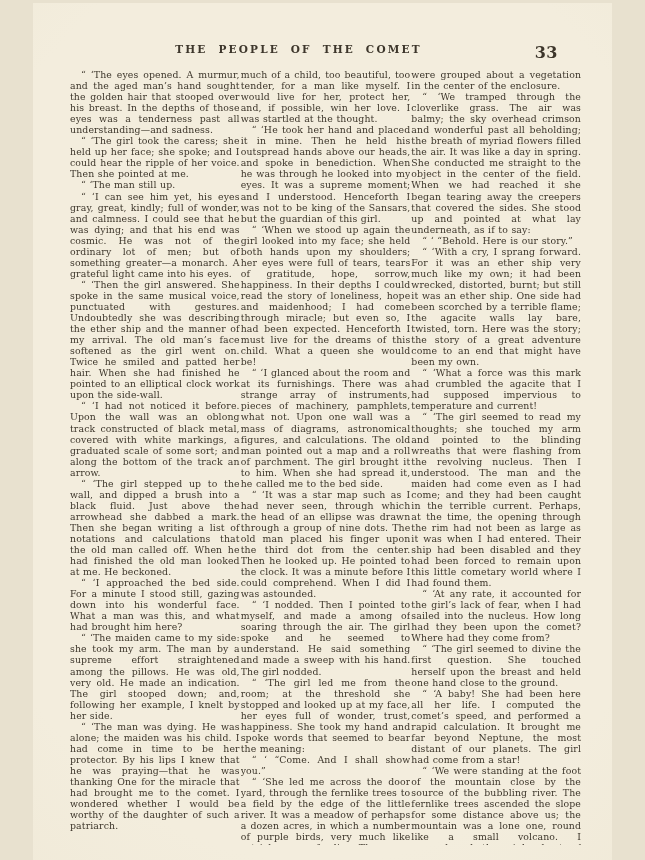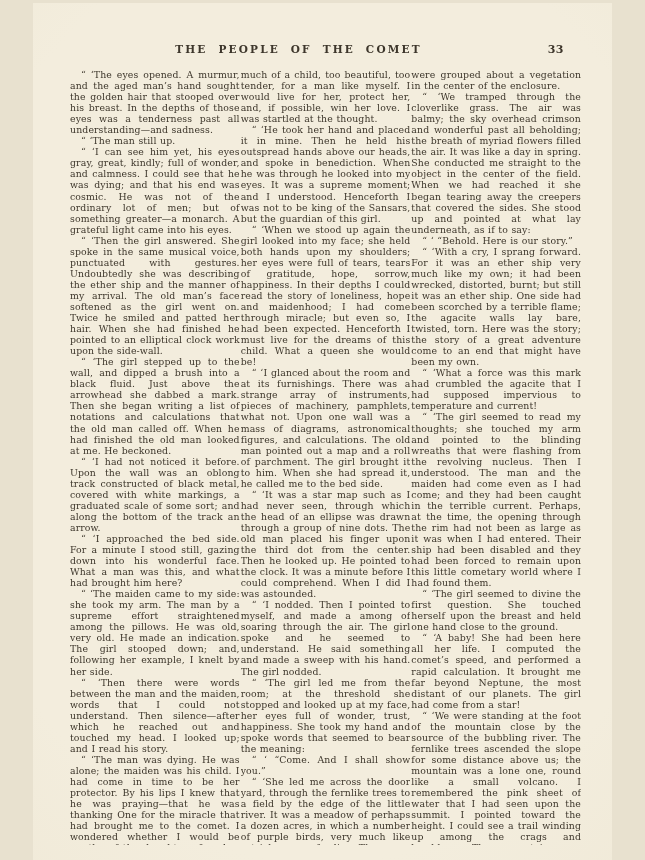--- a/index.html
+++ b/index.html
@@ -31,23 +31,23 @@
     right: 55px;
     text-align: center;
     font-size: 10.5px;
     font-weight: bold;
     letter-spacing: 2.2px;
     word-spacing: 5px;
     white-space: nowrap;
   }
   .page-number {
     position: absolute;
-    right: 18px;
+    right: 24px;
     top: 0;
-    font-size: 11px;
+    font-size: 16px;
     font-weight: bold;
     letter-spacing: 0.5px;
   }
   .text-columns {
     position: absolute;
     top: 66px;
     left: 37px;
     right: 31px;
     bottom: 18px;
     display: flex;
@@ -74,46 +74,47 @@
 <body>
 
 <div class="page">
   <div class="page-header">
     <div class="page-title">THE PEOPLE OF THE COMET</div>
     <div class="page-number">33</div>
   </div>
   <div class="text-columns">
       <div class="col">
         <p class="para indent">“ ‘The eyes opened.  A murmur, and the aged man’s hand sought the golden hair that stooped over his breast.  In the depths of those eyes was a tenderness past all understanding—and sadness.</p>
+        <p class="para indent">“ ‘The girl took the caress; she held up her face; she spoke; and I could hear the ripple of her voice.  Then she pointed at me.</p>
         <p class="para indent">“ ‘The man still up.</p>
         <p class="para indent">“ ‘I can see him yet, his eyes gray, great, kindly; full of wonder, and calmness.  I could see that he was dying; and that his end was cosmic.  He was not of the ordinary lot of men; but of something greater—a monarch.  A grateful light came into his eyes.</p>
         <p class="para indent">“ ‘Then the girl answered.  She spoke in the same musical voice, punctuated with gestures.  Undoubtedly she was describing the ether ship and the manner of my arrival.  The old man’s face softened as the girl went on.  Twice he smiled and patted her hair.  When she had finished he pointed to an elliptical clock work upon the side-wall.</p>
+        <p class="para indent">“ ‘I had not noticed it before.  Upon the wall was an oblong track constructed of black metal, covered with white markings, a graduated scale of some sort; and along the bottom of the track an arrow.</p>
         <p class="para indent">“ ‘The girl stepped up to the wall, and dipped a brush into a black fluid.  Just above the arrowhead she dabbed a mark.  Then she began writing a list of notations and calculations that the old man called off.  When he had finished the old man looked at me.  He beckoned.</p>
-        <p class="para indent">“ ‘I had not noticed it before.  Upon the wall was an oblong track constructed of black metal, covered with white markings, a graduated scale of some sort; and along the bottom of the track an arrow.</p>
         <p class="para indent">“ ‘I approached the bed side.  For a minute I stood still, gazing down into his wonderful face.  What a man was this, and what had brought him here?</p>
         <p class="para indent">“ ‘The maiden came to my side: she took my arm.  The man by a supreme effort straightened among the pillows.  He was old, very old.  He made an indication.  The girl stooped down; and, following her example, I knelt by her side.</p>
-        <p class="para indent">“ ‘Then there were words between the man and the maiden, words that I could not understand.  Then silence—after which he reached out and touched my head.  I looked up; and I read his story.</p>
         <p class="para indent">“ ‘The man was dying. He was alone; the maiden was his child.  I had come in time to be her protector.  By his lips I knew that he was praying—that he was thanking One for the miracle that had brought me to the comet.  I wondered whether I would be worthy of the daughter of such a patriarch.</p>
       </div>
       <div class="col">
         <p class="para">much of a child, too beautiful, too tender, for a man like myself.  I would live for her, protect her, and, if possible, win her love.  I was startled at the thought.</p>
         <p class="para indent">“ ‘He took her hand and placed it in mine.  Then he held his outspread hands above our heads, and spoke in benediction.  When he was through he looked into my eyes. It was a supreme moment; and I understood.  Henceforth I was not to be king of the Sansars, but the guardian of this girl.</p>
         <p class="para indent">“ ‘When we stood up again the girl looked into my face; she held both hands upon my shoulders; her eyes were full of tears, tears of gratitude, hope, sorrow, happiness.  In their depths I could read the story of loneliness, hope and maidenhood; I had come through miracle; but even so, I had been expected. Henceforth I must live for the dreams of this child. What a queen she would be!</p>
         <p class="para indent">“ ‘I glanced about the room and at its furnishings.  There was a strange array of instruments, pieces of machinery, pamphlets, what not. Upon one wall was a mass of diagrams, astronomical figures, and calculations.  The old man pointed out a map and a roll of parchment.  The girl brought it to him.  When she had spread it, he called me to the bed side.</p>
         <p class="para indent">“ ‘It was a star map such as I had never seen, through which the head of an ellipse was drawn through a group of nine dots.  The old man placed his finger upon the third dot from the center.  Then he looked up.  He pointed to the clock.  It was a minute before I could comprehend.  When I did I was astounded.</p>
         <p class="para indent">“ ‘I nodded.  Then I pointed to myself, and made a among of soaring through the air.  The girl spoke and he seemed to understand.  He said something and made a sweep with his hand. The girl nodded.</p>
         <p class="para indent">“ ‘The girl led me from the room; at the threshold she stopped and looked up at my face, her eyes full of wonder, trust, happiness.  She took my hand and spoke words that seemed to bear the meaning:</p>
         <p class="para indent">“ ‘ “Come.  And I shall show you.”</p>
         <p class="para indent">“ ‘She led me across the door yard, through the fernlike trees to a field by the edge of the little river.  It was a meadow of perhaps a dozen acres, in which a number of purple birds, very much like ostriches were feeding.  They</p>
       </div>
       <div class="col">
         <p class="para">were grouped about a vegetation in the center of the enclosure.</p>
         <p class="para indent">“ ‘We tramped through the cloverlike grass.  The air was balmy; the sky overhead crimson and wonderful past all beholding; the breath of myriad flowers filled the air. It was like a day in spring. She conducted me straight to the object in the center of the field.  When we had reached it she began tearing away the creepers that covered the sides.  She stood up and pointed at what lay underneath, as if to say:</p>
         <p class="para indent">“ ‘ “Behold.  Here is our story.”</p>
         <p class="para indent">“ ‘With a cry, I sprang forward.  For it was an ether ship very much like my own; it had been wrecked, distorted, burnt; but still it was an ether ship.  One side had been scorched by a terrible flame; the agacite walls lay bare, twisted, torn.  Here was the story; the story of a great adventure come to an end that might have been my own.</p>
         <p class="para indent">“ ‘What a force was this mark had crumbled the agacite that I had supposed impervious to temperature and current!</p>
         <p class="para indent">“ ‘The girl seemed to read my thoughts; she touched my arm and pointed to the blinding wreaths that were flashing from the revolving nucleus. Then I understood. The man and the maiden had come even as I had come; and they had been caught in the terrible current.  Perhaps, at the time, the opening through the rim had not been as large as it was when I had entered. Their ship had been disabled and they had been forced to remain upon this little cometary world where I had found them.</p>
+        <p class="para indent">“ ‘At any rate, it accounted for the girl’s lack of fear, when I had sailed into the nucleus.  How long had they been upon the comet?  Where had they come from?</p>
         <p class="para indent">“ ‘The girl seemed to divine the first question.  She touched herself upon the breast and held one hand close to the ground.</p>
         <p class="para indent">“ ‘A baby!  She had been here all her life.  I computed the comet’s speed, and performed a rapid calculation.  It brought me far beyond Neptune, the most distant of our planets. The girl had come from a star!</p>
         <p class="para indent">“ ‘We were standing at the foot of the mountain close by the source of the bubbling river.  The fernlike trees ascended the slope for some distance above us; the mountain was a lone one, round like a small volcano.  I remembered the pink sheet of water that I had seen upon the summit.  I pointed toward the height.  I could see a trail winding up among the crags and bowlders.  The mountain was natural enough; but I could conceive of no sheet of water that had a natural</p>
       </div>
     </div>
 </div>
 
 </body></html>

